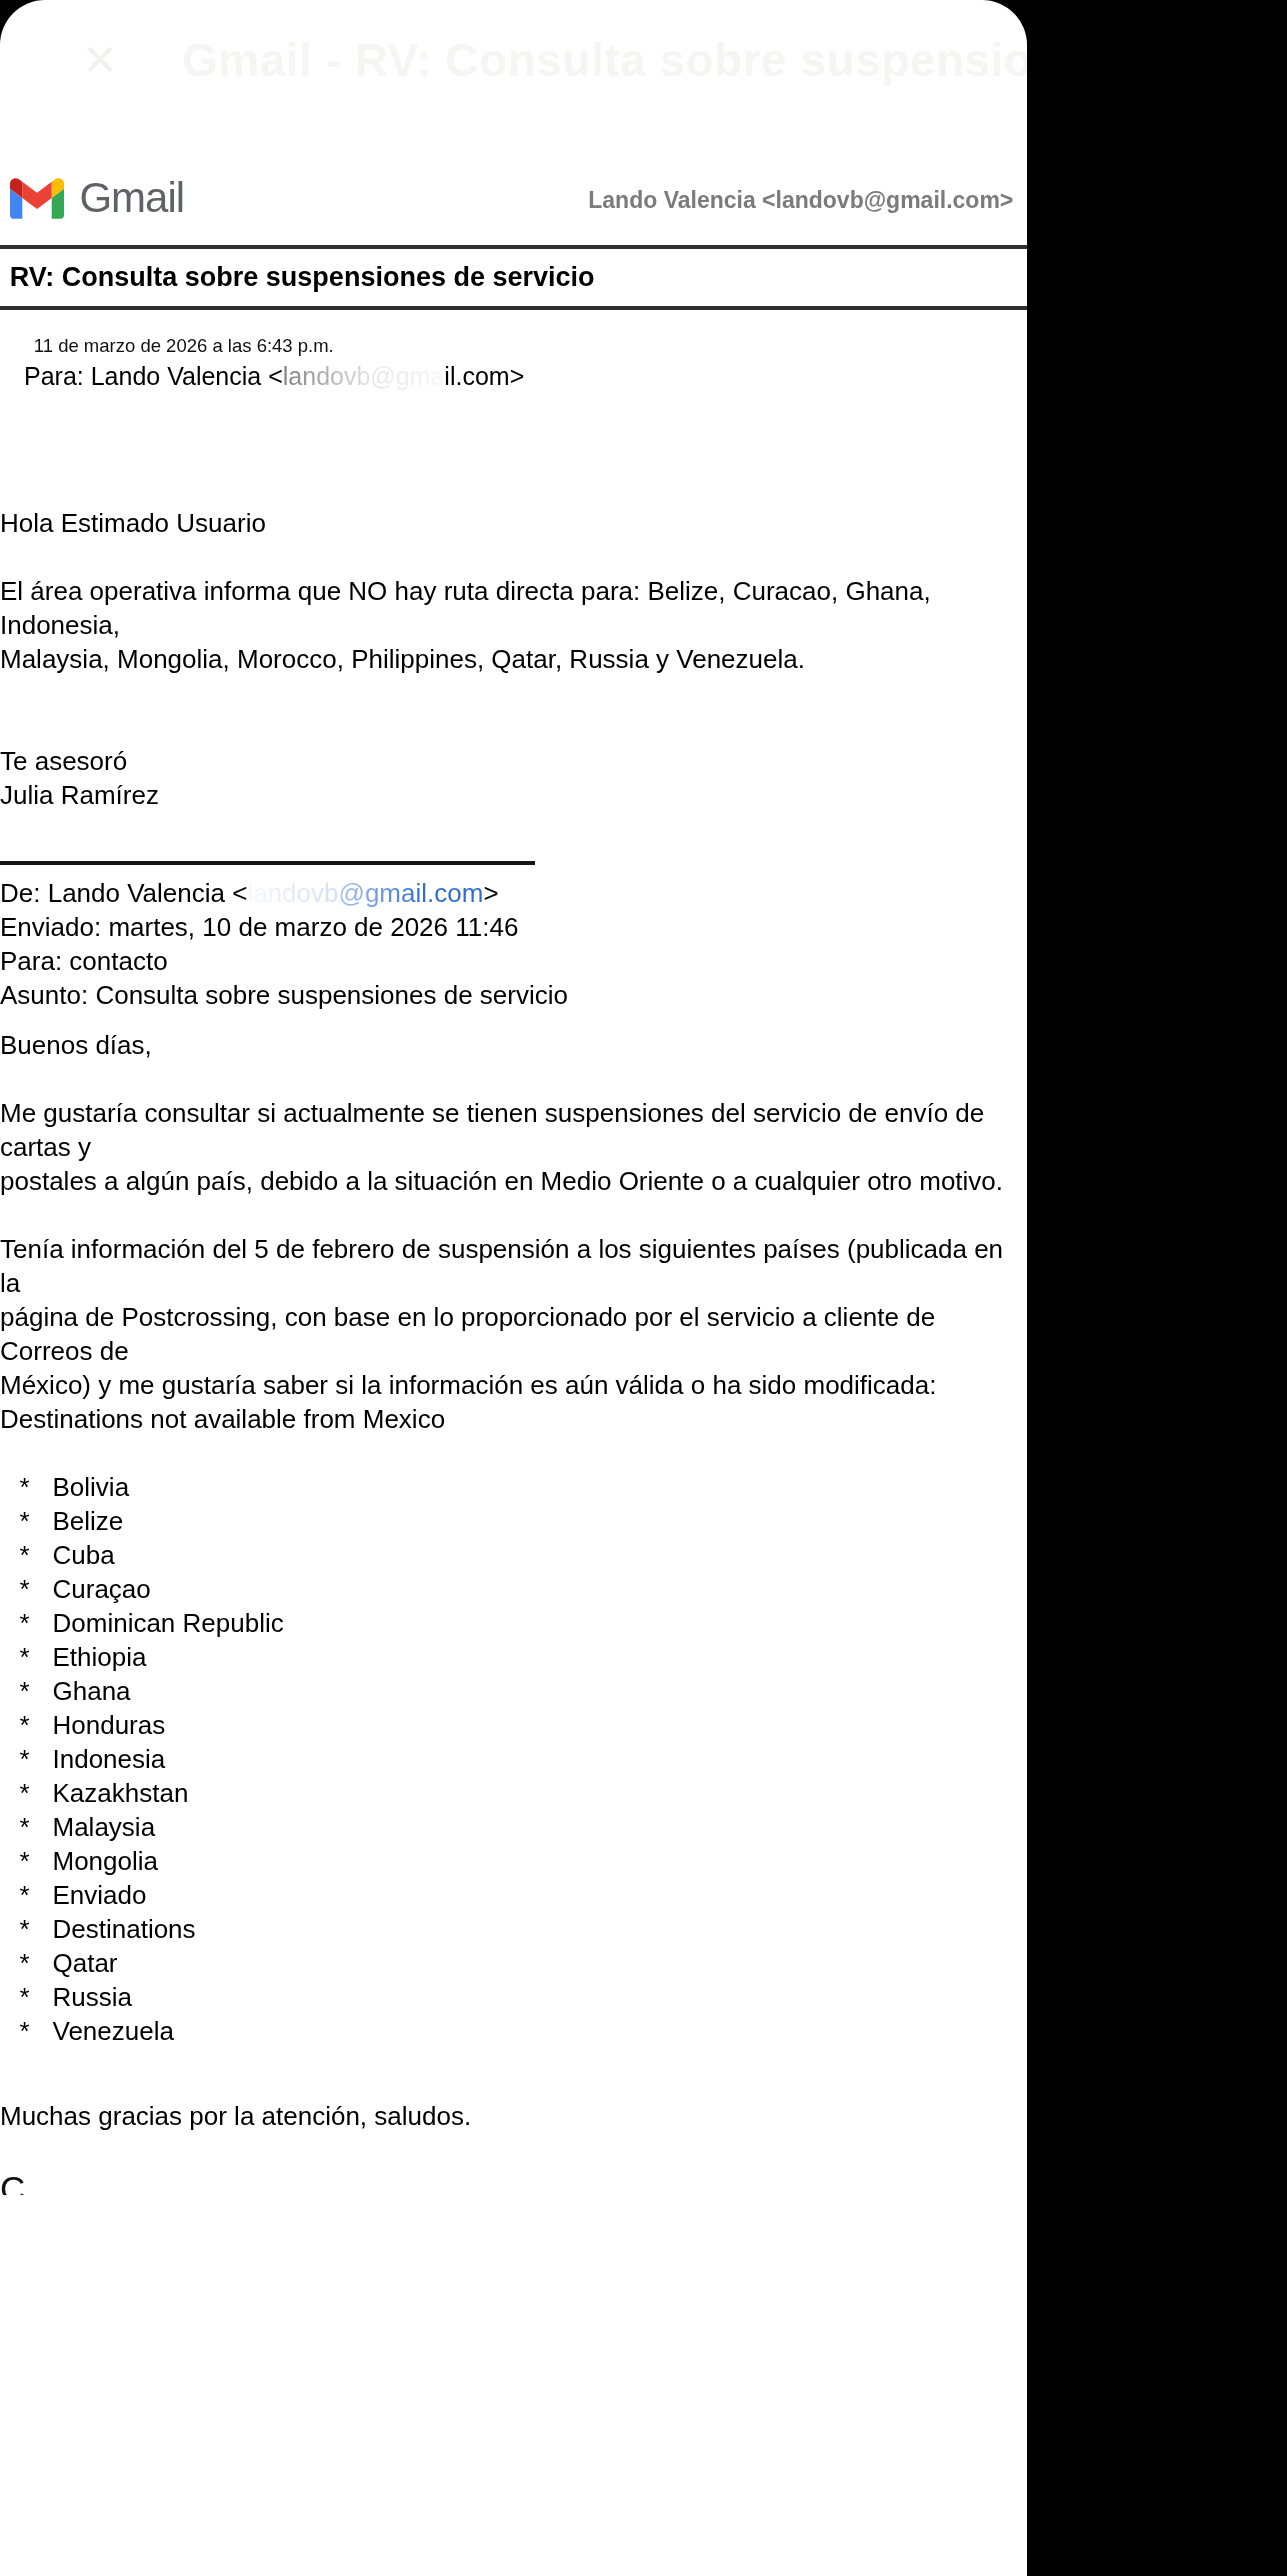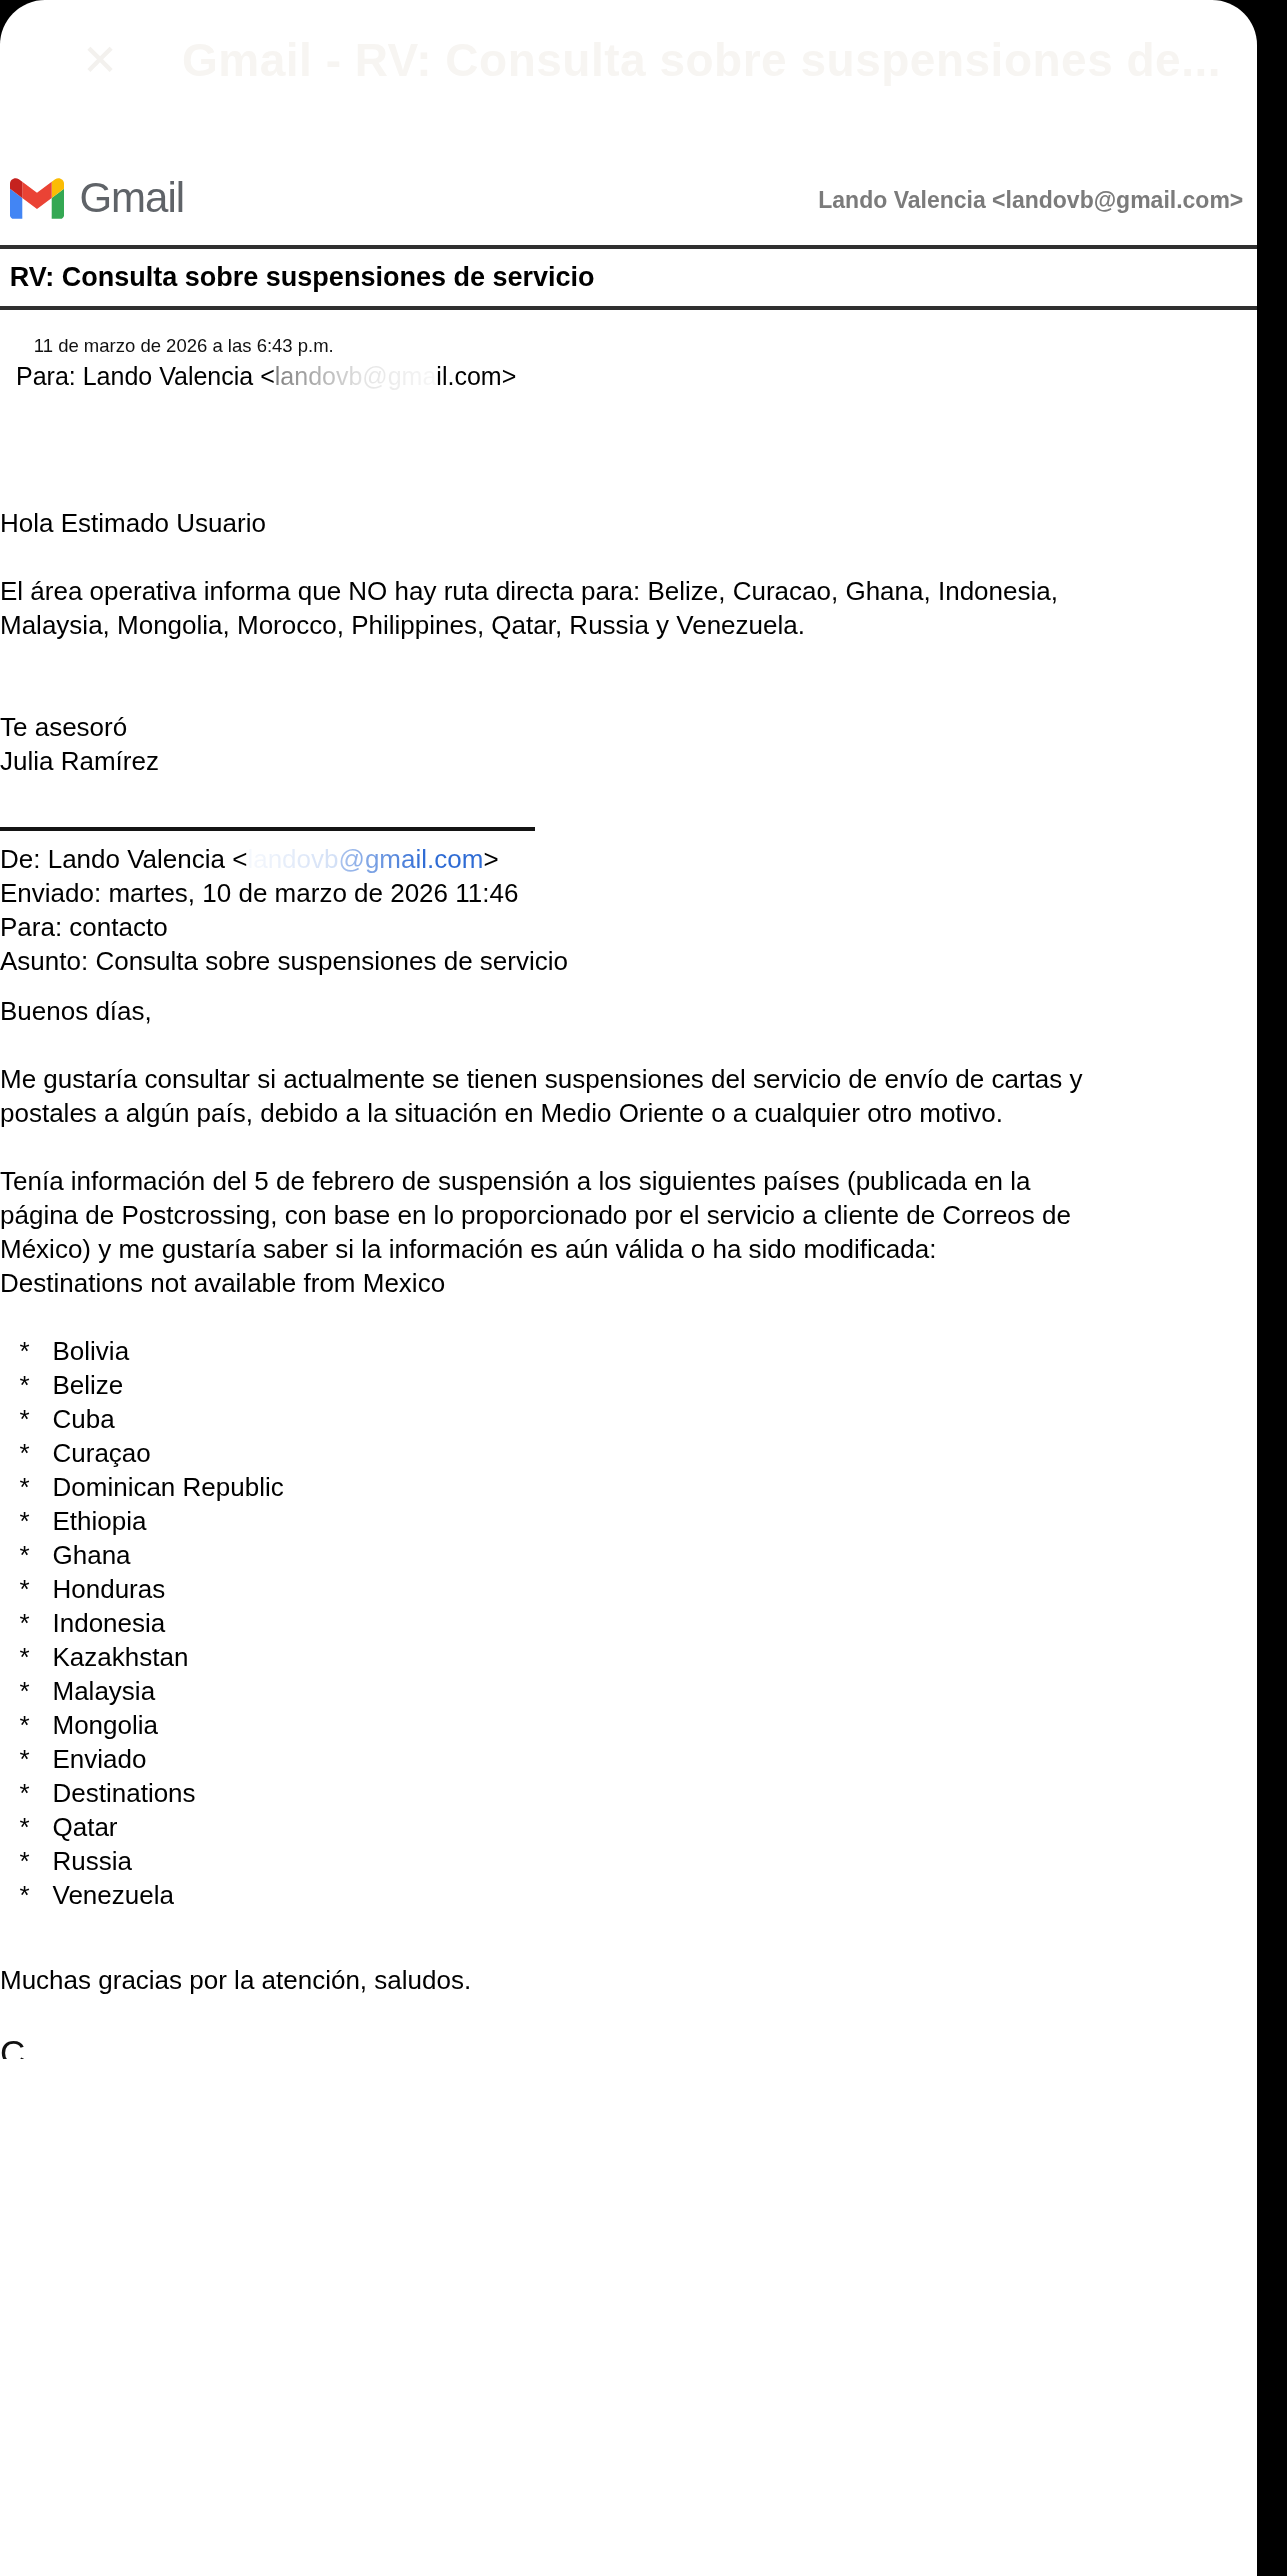--- a/index.html
+++ b/index.html
@@ -3,21 +3,21 @@
 <meta charset="utf-8">
 <style>
   * { margin:0; padding:0; box-sizing:border-box; }
   html,body { width:1288px; }
   body {
     height:2576px; background:#000; overflow:hidden;
     font-family:"Liberation Sans","DejaVu Sans",sans-serif;
     -webkit-font-smoothing:antialiased;
   }
   .sheet {
-    position:relative; width:1257px; height:2576px; background:#fff;
+    position:relative; width:1027px; height:2576px; background:#fff;
     border-radius:45px 45px 0 0; overflow:hidden;
   }
   
   .ghost-bar { position:absolute; top:29px; left:0; right:0; height:62px; display:flex; align-items:center; }
   .ghost-close { margin-left:82px; font-size:43px; font-weight:400; color:#f3f1ee; cursor:default; }
   .ghost-title {
     margin-left:64px; font-size:46px; font-weight:700; color:#f7f5f2;
     white-space:nowrap; overflow:hidden; width:1102px; letter-spacing:0.5px;
   }
   
@@ -26,21 +26,21 @@
   .brand svg { width:54px; height:41px; display:block; }
   .brand-word { font-size:42px; color:#5f6368; letter-spacing:-1px; }
   .account { font-size:23px; font-weight:700; color:#7b7b7b; padding-bottom:7.8px; }
   .rule { height:3.9px; background:#2f2f2f; border:0; }
   .rule-top { margin-top:23.4px; }
   .subject { font-size:27px; font-weight:700; color:#000; padding:0 9.8px; margin:12.7px 0 12.7px; }
   .from-row { display:flex; justify-content:space-between; padding:0 9.8px; margin-top:15.6px; }
   .from-left { font-size:27px; color:#000; }
   .from-name { font-weight:700; }
   .msg-date { font-size:18.5px; color:#111; white-space:nowrap; margin-top:9.8px; padding-right:2px;margin-left:24px; }
-  .to-line { font-size:25px; color:#000; padding:0 16px; margin-top:4.9px; }
+  .to-line { font-size:25px; color:#000; padding:0 24px; margin-top:4.9px; }
   .fade-black {
     background:linear-gradient(90deg, rgba(0,0,0,.5) 0%, rgba(0,0,0,.1) 55%, rgba(0,0,0,.03) 100%);
     -webkit-background-clip:text; background-clip:text; color:transparent;
   }
   
   .email-body { padding-right:9.8px; margin-top:115px; font-size:26px; line-height:34px; color:#000; }
   .pre { white-space:pre-line; }
   .quote-sep { width:535px; height:3.9px; background:#141414; margin-top:49px; margin-bottom:11.7px; }
   .blue-erased {
     background:linear-gradient(90deg, rgba(46,107,212,.04) 0%, rgba(46,107,212,.22) 100%);

